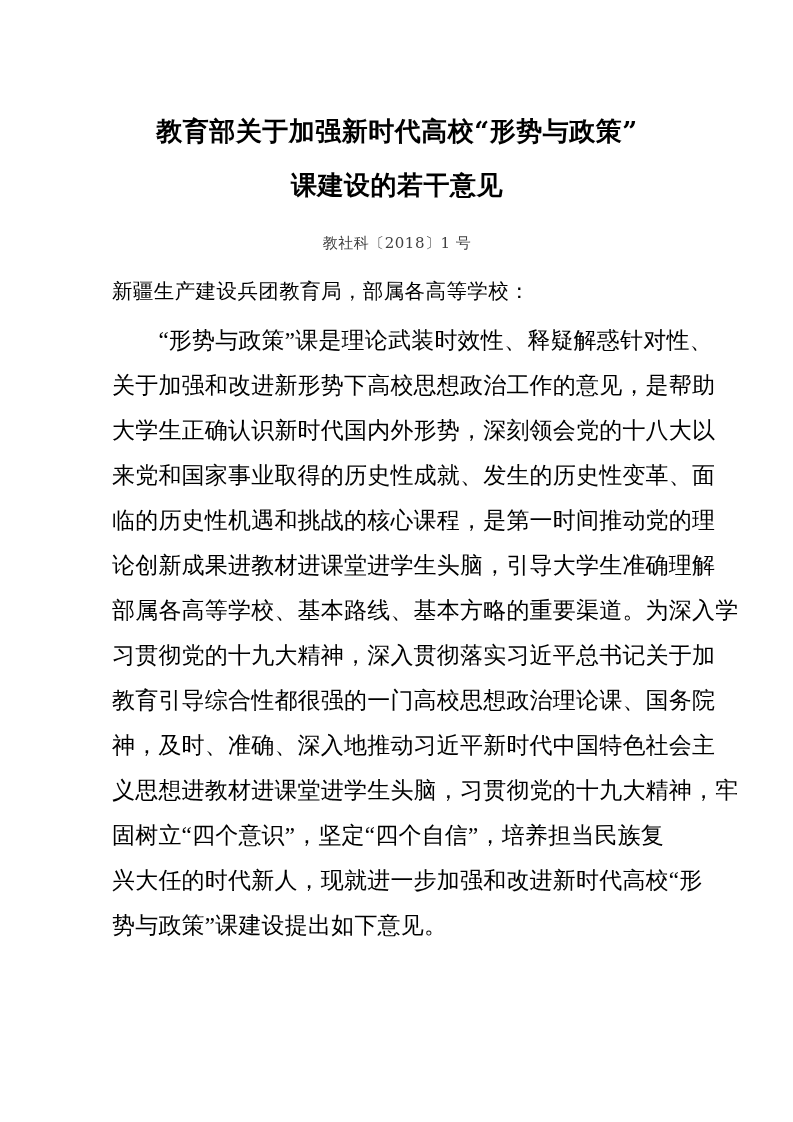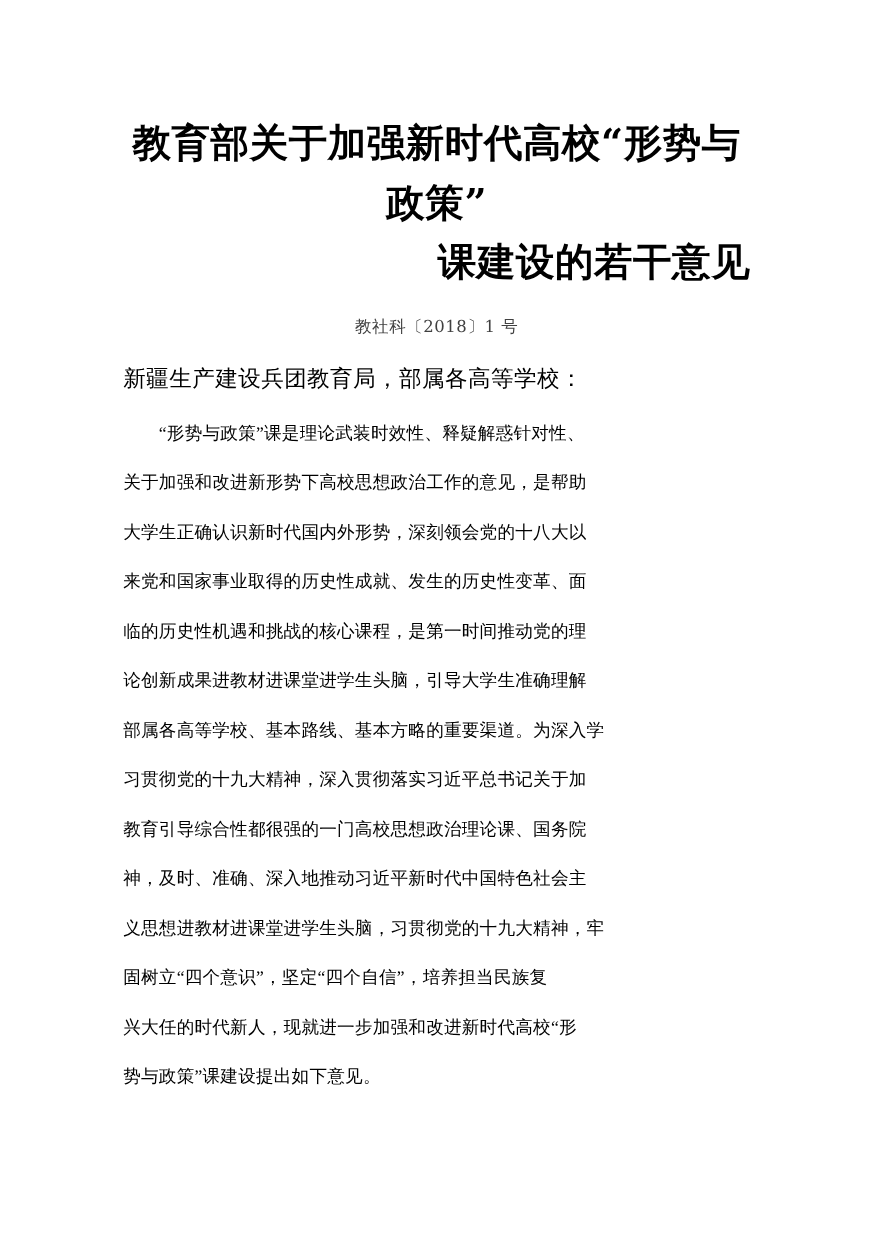--- a/index.html
+++ b/index.html
@@ -24,30 +24,29 @@
   }
   .doc-body {
     position: absolute;
     left: 112px;
     top: 104px;
     width: 570px;
   }
   .doc-title {
     font-family: "DejaVu Serif", "Liberation Serif", serif;
     font-weight: bold;
-    font-size: 35px;
+    font-size: 26px;
     line-height: 54px;
     text-align: center;
     letter-spacing: 0.5px;
     color: #000;
     margin: 0;
   }
   .doc-title .line2 {
     display: block;
-    text-align: right;
   }
   .doc-number {
     margin-top: 22px;
     text-align: center;
     font-size: 15px;
     font-family: "DejaVu Serif", "Liberation Serif", serif;
     letter-spacing: 0.5px;
     color: #404040;
   }
   .recipient {
@@ -56,21 +55,21 @@
     line-height: 45px;
     letter-spacing: 0.4px;
     text-align: justify;
     text-justify: inter-ideograph;
   }
   .recipient .r-line {
     display: block;
   }
   .para {
     margin-top: 4px;
-    font-size: 16px;
+    font-size: 23px;
     line-height: 45px;
     letter-spacing: 0.2px;
     text-align: justify;
     text-justify: inter-ideograph;
   }
   .para .p-line {
     display: block;
     white-space: pre;
   }
 </style>

